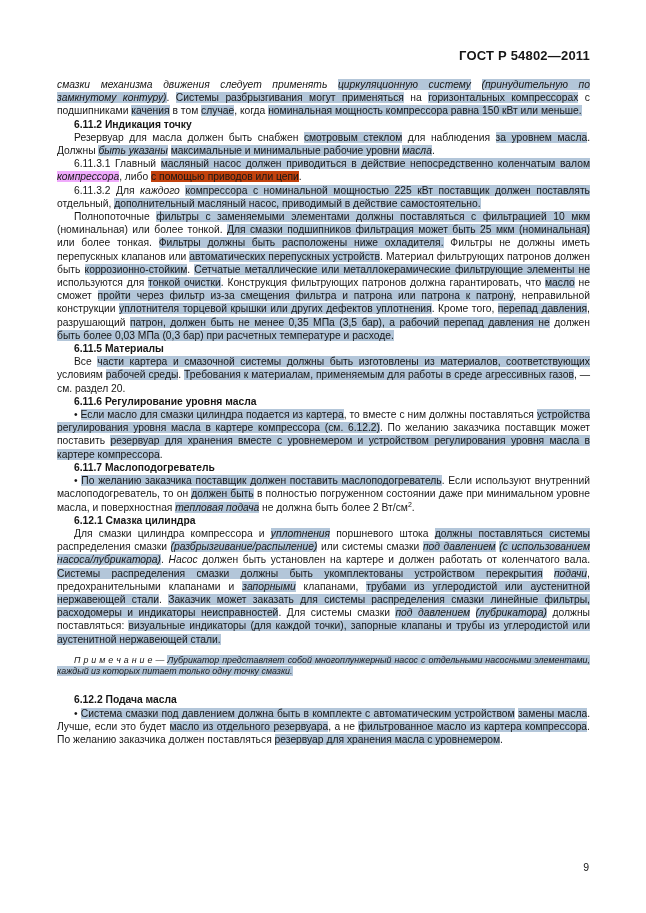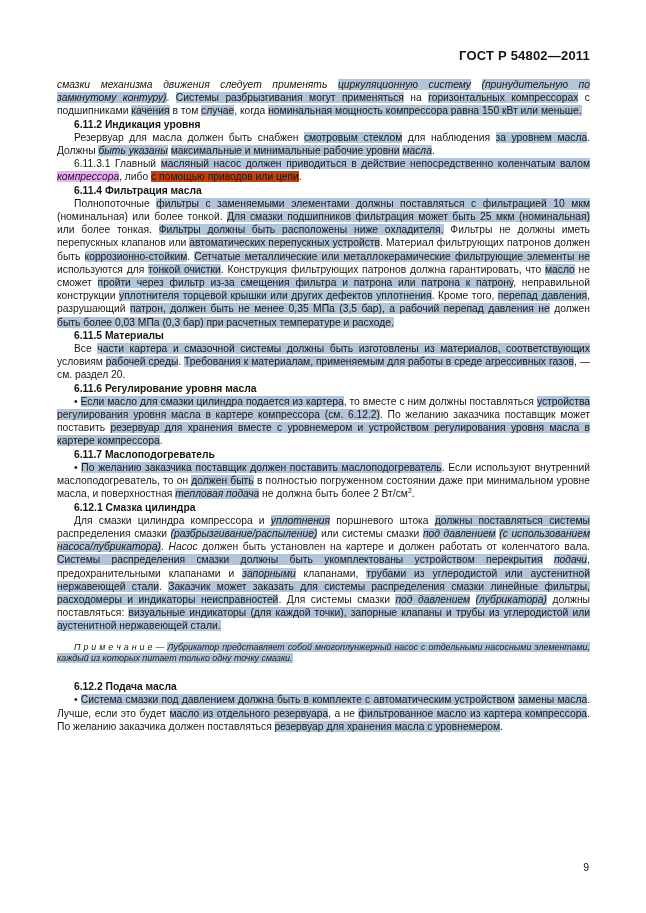--- a/index.html
+++ b/index.html
@@ -23,24 +23,24 @@
   .page-number { position: absolute; right: 57px; bottom: 40px; font-size: 10.5px; }
 </style>
 </head>
 <body>
 
 <div class="page">
   <div class="doc-header">ГОСТ Р 54802—2011</div>
 
   <div class="body-text">
       <p class="para noindent"><span class="it">смазки механизма движения следует применять </span><span class="it" style="background-color: rgb(179, 198, 217);">циркуляционную систему</span><span class="it"> </span><span class="it" style="background-color: rgb(179, 198, 217);">(принудительную по замкнутому контуру)</span><span>. </span><span style="background-color: rgb(179, 198, 217);">Системы разбрызгивания могут применяться</span><span> на </span><span style="background-color: rgb(179, 198, 217);">горизонтальных компрессорах</span><span> с подшипниками </span><span style="background-color: rgb(179, 198, 217);">качения</span><span> в том </span><span style="background-color: rgb(179, 198, 217);">случае</span><span>, когда </span><span style="background-color: rgb(179, 198, 217);">номинальная мощность компрессора равна 150 кВт или меньше.</span></p>
-      <p class="heading"><span>6.11.2 Индикация уровня</span></p>
+      <p class="heading"><span>6.11.2 Индикация точку</span></p>
       <p class="para"><span>Резервуар для масла должен быть снабжен </span><span style="background-color: rgb(179, 198, 217);">смотровым стеклом</span><span> для наблюдения </span><span style="background-color: rgb(179, 198, 217);">за уровнем масла</span><span>. Должны </span><span class="it" style="background-color: rgb(179, 198, 217);">быть указаны</span><span> </span><span style="background-color: rgb(179, 198, 217);">максимальные и минимальные рабочие уровни</span><span> </span><span class="it" style="background-color: rgb(179, 198, 217);">масла</span><span>.</span></p>
       <p class="para"><span>6.11.3.1 Главный </span><span style="background-color: rgb(179, 198, 217);">масляный насос должен приводиться в действие непосредственно коленчатым валом</span><span> </span><span style="background-color: #f0abfc; font-style: italic;">компрессора</span><span>, либо </span><span style="background-color: #c2410c;">с помощью приводов или цепи</span><span>.</span></p>
-      <p class="heading"><span>6.11.4 Фильтрация масла</span></p>
+      <p class="para"><span>6.11.3.2 Для </span><span class="it">каждого</span><span> </span><span style="background-color: rgb(179, 198, 217);">компрессора с номинальной мощностью 225 кВт поставщик должен поставлять</span><span> отдельный, </span><span style="background-color: rgb(179, 198, 217);">дополнительный масляный насос, приводимый в действие самостоятельно.</span></p>
       <p class="para"><span>Полнопоточные </span><span style="background-color: rgb(179, 198, 217);">фильтры с заменяемыми элементами должны поставляться с фильтрацией 10 мкм</span><span> (номинальная) или более тонкой. </span><span style="background-color: rgb(179, 198, 217);">Для смазки подшипников фильтрация может быть 25 мкм (номинальная)</span><span> или более тонкая. </span><span style="background-color: rgb(179, 198, 217);">Фильтры должны быть расположены ниже охладителя.</span><span> Фильтры не должны иметь перепускных клапанов или </span><span style="background-color: rgb(179, 198, 217);">автоматических перепускных устройств</span><span>. Материал фильтрующих патронов должен быть </span><span style="background-color: rgb(179, 198, 217);">коррозионно-стойким</span><span>. </span><span style="background-color: rgb(179, 198, 217);">Сетчатые металлические или металлокерамические фильтрующие элементы не</span><span> используются для </span><span style="background-color: rgb(179, 198, 217);">тонкой очистки</span><span>. Конструкция фильтрующих патронов должна гарантировать, что </span><span style="background-color: rgb(179, 198, 217);">масло</span><span> не сможет </span><span style="background-color: rgb(179, 198, 217);">пройти через фильтр из-за смещения фильтра и патрона или патрона к патрону</span><span>, неправильной конструкции </span><span style="background-color: rgb(179, 198, 217);">уплотнителя торцевой крышки или других дефектов уплотнения</span><span>. Кроме того, </span><span style="background-color: rgb(179, 198, 217);">перепад давления</span><span>, разрушающий </span><span style="background-color: rgb(179, 198, 217);">патрон, должен быть не менее 0,35 МПа (3,5 бар), а рабочий перепад давления не</span><span> должен </span><span style="background-color: rgb(179, 198, 217);">быть более 0,03 МПа (0,3 бар) при расчетных температуре и расходе.</span></p>
       <p class="heading"><span>6.11.5 Материалы</span></p>
       <p class="para"><span>Все </span><span style="background-color: rgb(179, 198, 217);">части картера и смазочной системы должны быть изготовлены из материалов, соответствующих</span><span> условиям </span><span style="background-color: rgb(179, 198, 217);">рабочей среды</span><span>. </span><span style="background-color: rgb(179, 198, 217);">Требования к материалам, применяемым для работы в среде агрессивных газов</span><span>, — см. раздел 20.</span></p>
       <p class="heading"><span>6.11.6 Регулирование уровня масла</span></p>
       <p class="para"><span>• </span><span style="background-color: rgb(179, 198, 217);">Если масло для смазки цилиндра подается из картера</span><span>, то вместе с ним должны поставляться </span><span style="background-color: rgb(179, 198, 217);">устройства регулирования уровня масла в картере компрессора (см. 6.12.2)</span><span>. По желанию заказчика поставщик может поставить </span><span style="background-color: rgb(179, 198, 217);">резервуар для хранения вместе с уровнемером и устройством регулирования уровня масла в картере компрессора</span><span>.</span></p>
       <p class="heading"><span>6.11.7 Маслоподогреватель</span></p>
       <p class="para"><span>• </span><span style="background-color: rgb(179, 198, 217);">По желанию заказчика поставщик должен поставить маслоподогреватель</span><span>. Если используют внутренний маслоподогреватель, то он </span><span style="background-color: rgb(179, 198, 217);">должен быть</span><span> в полностью погруженном состоянии даже при минимальном уровне масла, и поверхностная </span><span class="it" style="background-color: rgb(179, 198, 217);">тепловая подача</span><span> не должна быть более 2 Вт/см</span><sup>2</sup><span>.</span></p>
       <p class="heading"><span>6.12.1 Смазка цилиндра</span></p>
       <p class="para"><span>Для смазки цилиндра компрессора и </span><span class="it" style="background-color: rgb(179, 198, 217);">уплотнения</span><span> поршневого штока </span><span style="background-color: rgb(179, 198, 217);">должны поставляться системы</span><span> распределения смазки </span><span class="it" style="background-color: rgb(179, 198, 217);">(разбрызгивание/распыление)</span><span> или системы смазки </span><span class="it" style="background-color: rgb(179, 198, 217);">под давлением</span><span> </span><span class="it" style="background-color: rgb(179, 198, 217);">(с использованием насоса/лубрикатора)</span><span>. </span><span class="it">Насос</span><span> должен быть установлен на картере и должен работать от коленчатого вала. </span><span style="background-color: rgb(179, 198, 217);">Системы распределения смазки должны быть укомплектованы устройством перекрытия</span><span> </span><span class="it" style="background-color: rgb(179, 198, 217);">подачи</span><span>, предохранительными клапанами и </span><span class="it" style="background-color: rgb(179, 198, 217);">запорными</span><span> клапанами, </span><span style="background-color: rgb(179, 198, 217);">трубами из углеродистой или аустенитной нержавеющей стали</span><span>. </span><span style="background-color: rgb(179, 198, 217);">Заказчик может заказать для системы распределения смазки линейные фильтры, расходомеры и индикаторы неисправностей</span><span>. Для системы смазки </span><span class="it" style="background-color: rgb(179, 198, 217);">под давлением</span><span> </span><span class="it" style="background-color: rgb(179, 198, 217);">(лубрикатора)</span><span> должны поставляться: </span><span style="background-color: rgb(179, 198, 217);">визуальные индикаторы (для каждой точки), запорные клапаны и трубы из углеродистой или аустенитной нержавеющей стали.</span></p>
       <p class="note para"><span class="it">П р и м е ч а н и е — </span><span class="it" style="background-color: rgb(179, 198, 217);">Лубрикатор представляет собой многоплунжерный насос с отдельными насосными элементами, каждый из которых питает только одну точку смазки.</span></p>

